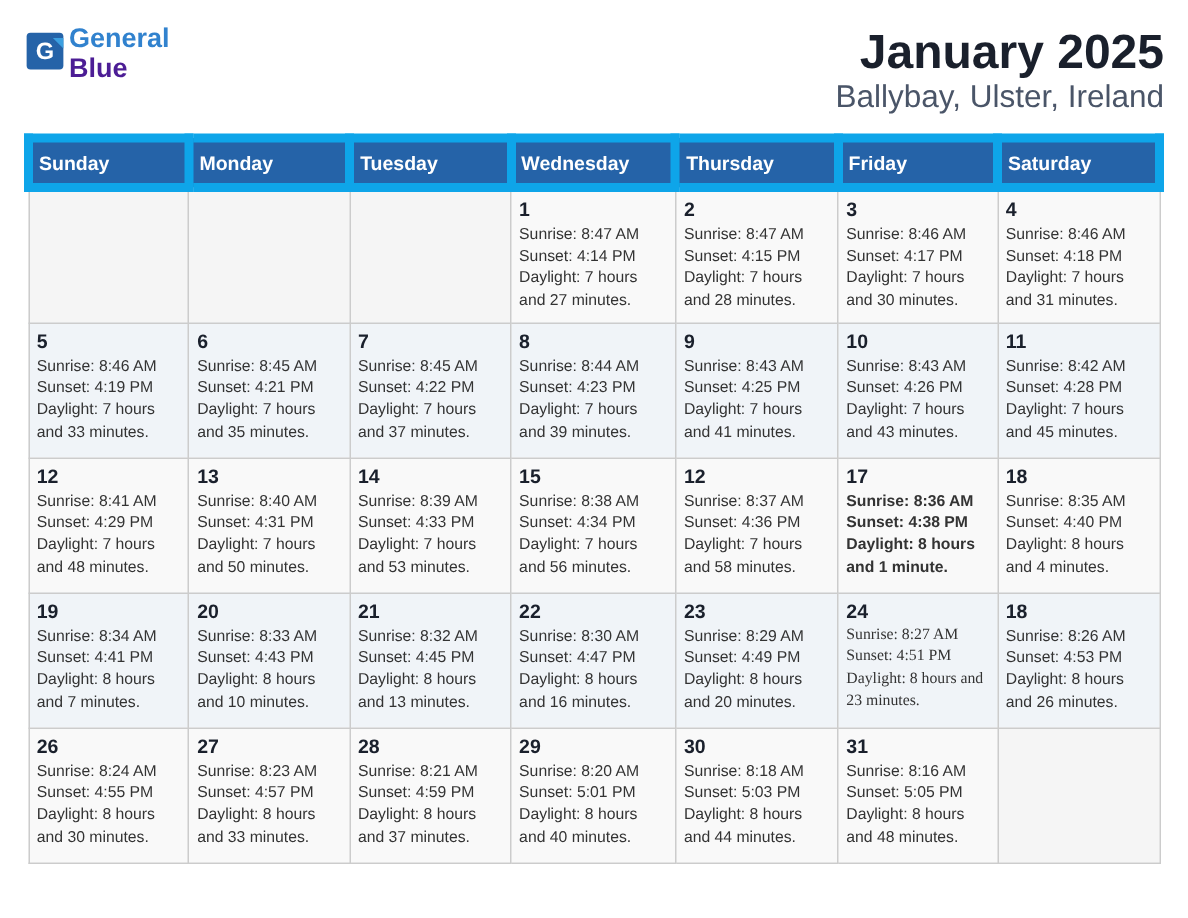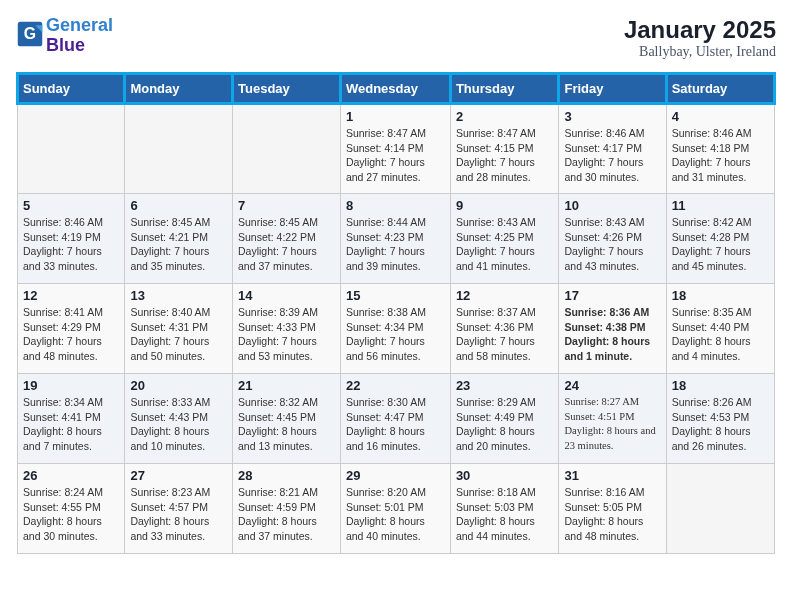--- a/index.html
+++ b/index.html
@@ -32,42 +32,41 @@
     }
     .logo-icon {
       width: 28px;
       height: 28px;
       margin-top: -4px;
     }
     .title-block {
       text-align: right;
     }
     .month-title {
-      font-size: 24px;
+      font-size: 32px;
       font-weight: bold;
       color: #1a202c;
     }
     .subtitle {
-      font-size: 14px;
+      font-size: 21px;
       color: #4a5568;
-      font-family: Liberation Serif, serif;
     }
     table {
       width: 100%;
       border-collapse: collapse;
       border: 1px solid #ccc;
     }
     thead tr th {
       background-color: #2563a8;
       color: #fff;
       font-size: 13px;
       font-weight: bold;
       padding: 6px 4px;
       text-align: left;
-      border: 3px solid #0ea5e9;
+      border: 6px solid #0ea5e9;
     }
     tbody tr td {
       border: 1px solid #ccc;
       vertical-align: top;
       padding: 4px 5px;
       width: 113px;
       min-height: 80px;
       height: 90px;
       font-size: 11px;
       color: #333;

